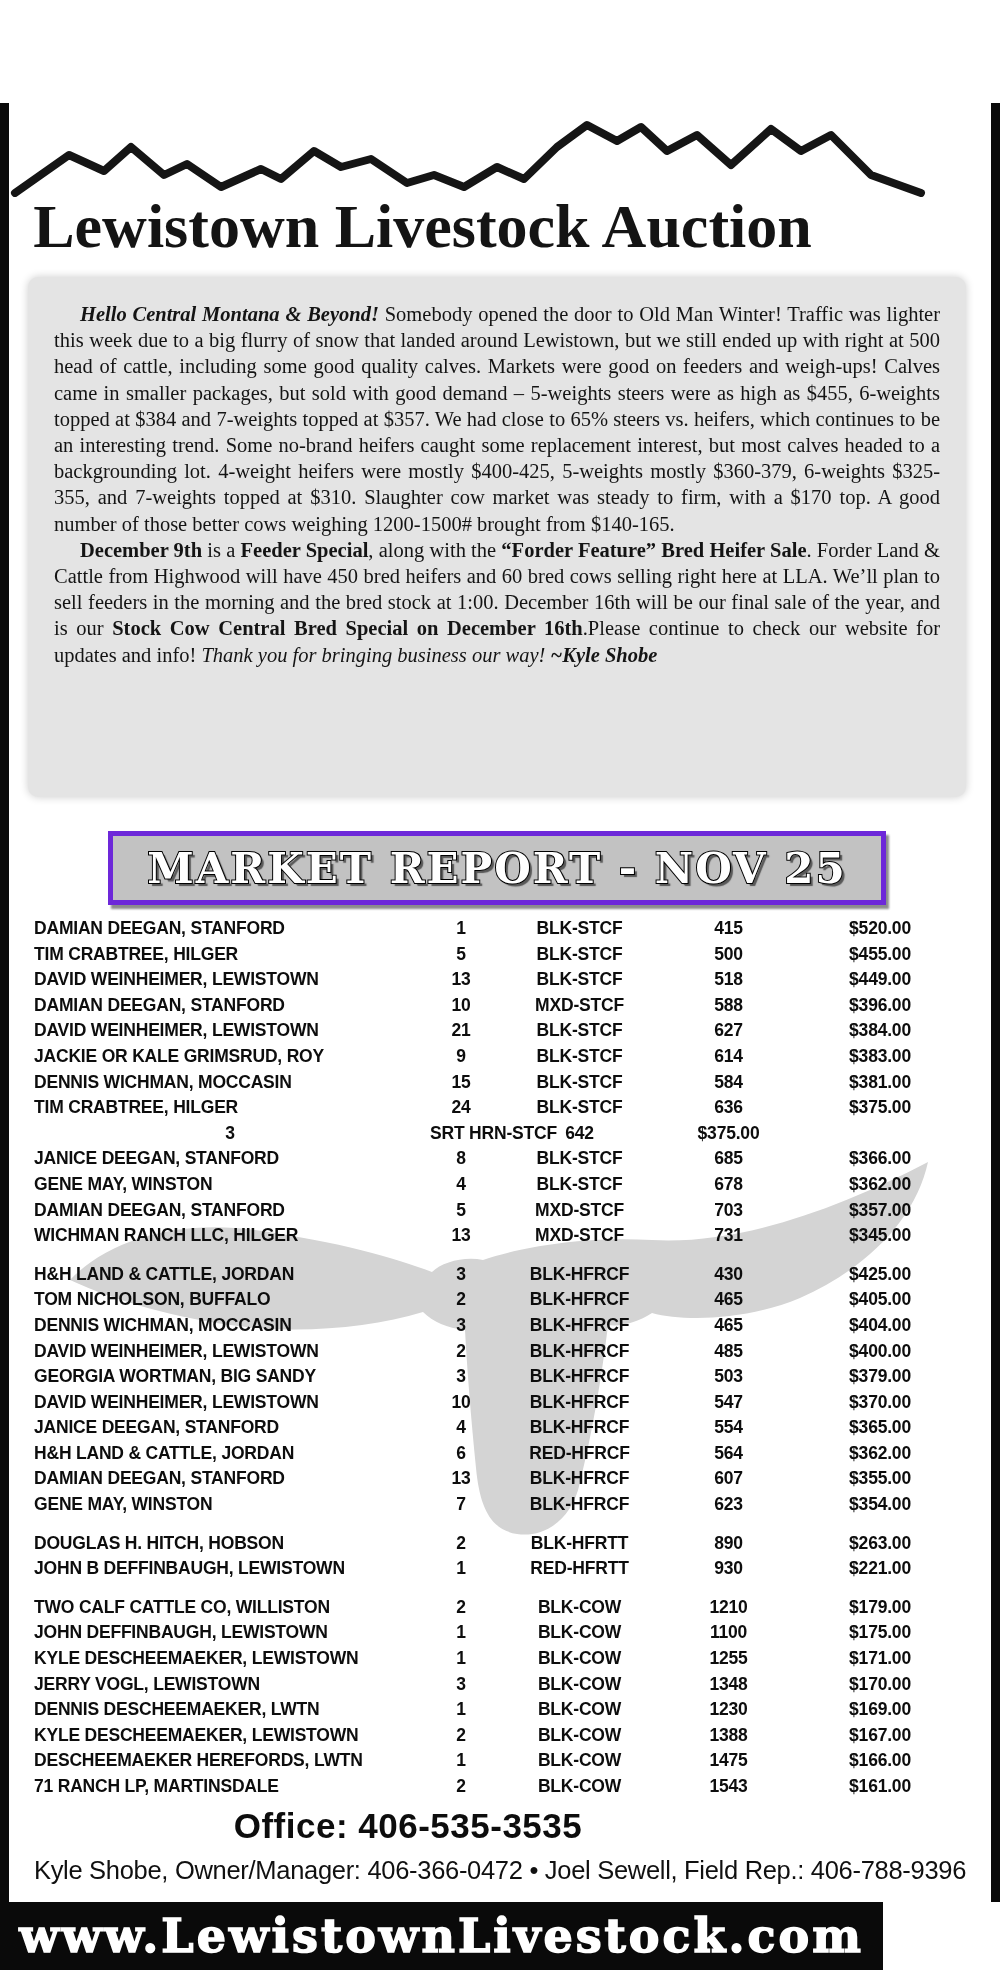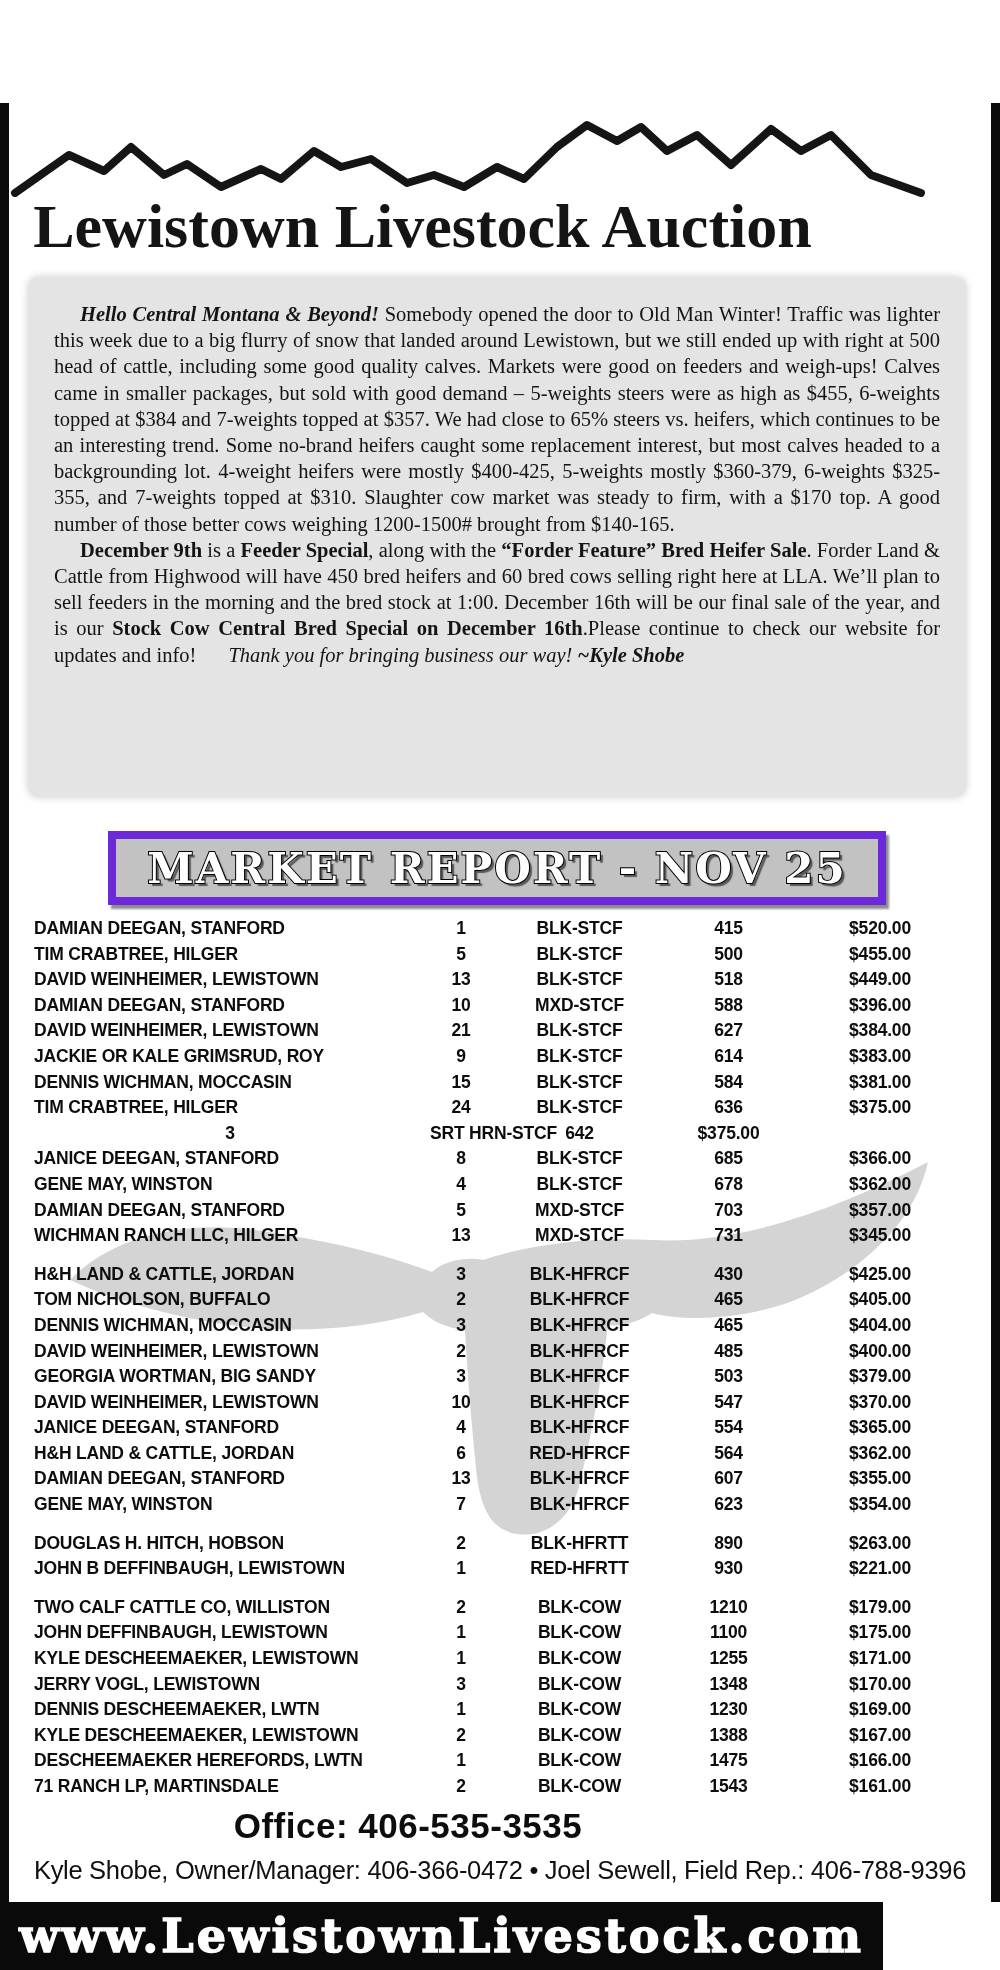--- a/index.html
+++ b/index.html
@@ -24,26 +24,26 @@
   .logo .t{font-family:"Liberation Serif",serif;font-weight:bold;font-size:62px;color:#141414;
            line-height:58px;letter-spacing:0px;white-space:nowrap;}
 
   
   .note{position:absolute;left:28px;top:277px;width:938px;height:520px;background:#e4e4e4;
         border-radius:10px;box-shadow:0 0 8px rgba(0,0,0,0.20);padding:24px 26px;box-sizing:border-box;}
   .note p{margin:0;font-family:"Liberation Serif",serif;font-size:20.5px;line-height:26.2px;
           text-align:justify;text-indent:26px;color:#141414;}
   .seg-n{font-weight:normal;font-style:normal;margin-top:28px;}
   .seg-b{font-weight:bold;}
-  .seg-i{font-style:italic;margin-left:27px;}
+  .seg-i{font-style:italic;}
   .seg-bi{font-weight:bold;font-style:italic;}
 
   
   .header-bar{position:absolute;left:108px;top:831px;width:778px;height:74px;background:#c2c2c2;
-              border:8px solid #6d28d9;box-sizing:border-box;display:flex;align-items:center;
+              border:5px solid #6d28d9;box-sizing:border-box;display:flex;align-items:center;
               justify-content:center;box-shadow:3px 4px 2px rgba(0,0,0,0.45);}
   .header-bar .t{font-family:"DejaVu Serif",serif;font-weight:bold;font-size:42px;color:#ffffff;
                  letter-spacing:2px;-webkit-text-stroke:2px #000000;paint-order:stroke fill;
                  text-shadow:3px 3px 1px rgba(0,0,0,0.55);white-space:nowrap;}
 
   
   .watermark{position:absolute;left:40px;top:1150px;width:920px;height:410px;z-index:0;}
 
   
   .sales{position:absolute;left:30px;top:916px;width:940px;z-index:1;}

